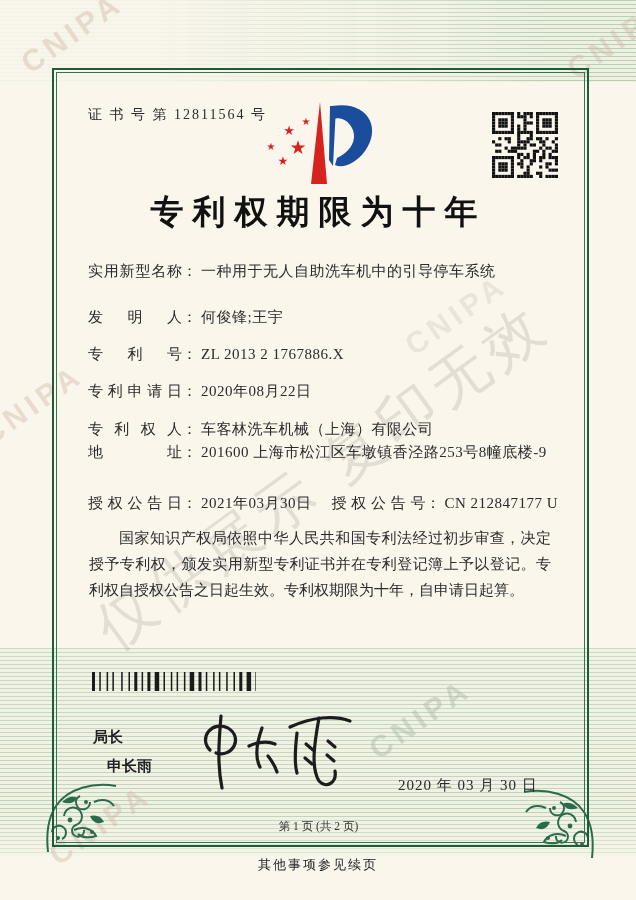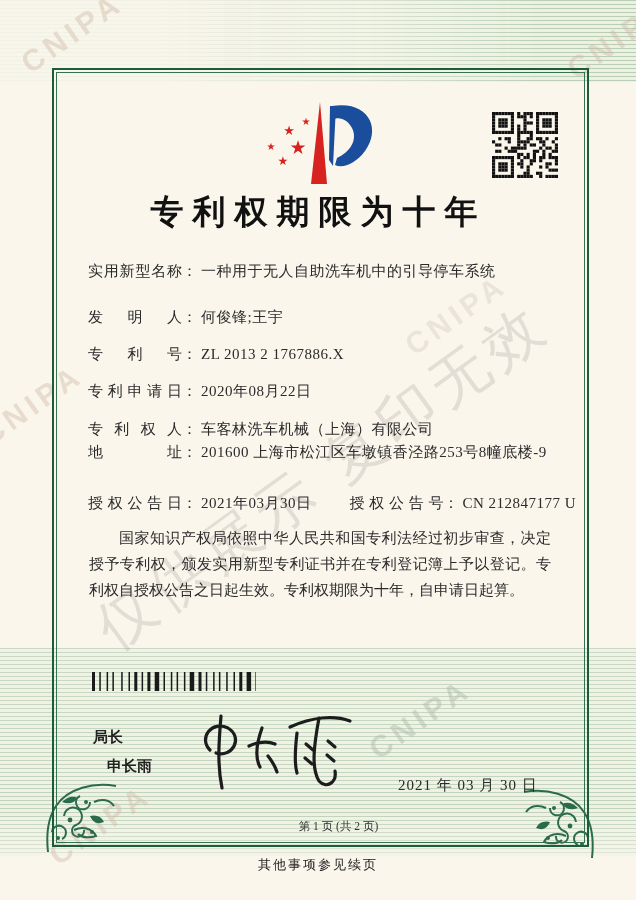--- a/index.html
+++ b/index.html
@@ -75,29 +75,29 @@
   .frow{left:88px;font-size:15px;white-space:nowrap;}
   .r1{top:262px;}.r2{top:308px;}.r3{top:345px;}.r4{top:382px;}
   .r5{top:420px;}.r6{top:443px;}.r7{top:494px;}
   .flabel{
     display:inline-block;width:94px;
     text-align:justify;text-align-last:justify;
     vertical-align:top;
   }
   .fcolon{display:inline-block;margin-right:4px;}
   .fvalue{letter-spacing:0.5px;margin-top:36px;}
-  .grant2{margin-left:38px;}
+  .grant2{margin-left:20px;}
   .paras{left:88px;top:524px;width:464px;font-size:15px;line-height:26px;text-align:justify;}
   .paras p{margin:1px;text-indent:2em;}
   .barcode{left:92px;top:672px;}
   .signer-title{left:93px;top:728px;font-family:"Liberation Sans","DejaVu Sans",sans-serif;font-weight:bold;font-size:15px;color:#222;}
   .signer-name{left:107px;top:757px;font-family:"Liberation Sans","DejaVu Sans",sans-serif;font-weight:bold;font-size:15px;color:#222;}
   .signature{left:190px;top:700px;}
   .issue-date{left:398px;top:776px;font-size:15px;letter-spacing:1px;}
-  .page-info{left:52px;top:819px;width:533px;text-align:center;font-size:11.5px;color:#333;padding-left:20px;}
+  .page-info{left:52px;top:819px;width:533px;text-align:center;font-size:11.5px;color:#333;}
   .footer-note{left:0;top:856px;width:636px;text-align:center;font-size:13px;color:#222;letter-spacing:2px;}
 </style>
 </head>
 <body>
 
 <div class="page">
 
   <div class="band band-top"></div>
   <div class="band band-bottom"></div>
 
@@ -144,20 +144,21 @@
         <circle cx="58" cy="60" r="2"></circle>
       <path d="M28,30 q8,-8 16,-4 q-6,8 -16,4z"></path>
       <path d="M56,44 q10,-2 14,6 q-10,4 -14,-6z"></path>
     </g>
   </svg>
 
   <div class="frame">
     <div class="frame-inner"></div>
   </div>
 
+  <div class="abs cert-no">证 书 号 第 12811564 号</div>
 
   <svg class="abs emblem" width="140" height="96" viewBox="0 0 140 96">
     <g fill="#d6231f">
       <polygon points="72,8 63,90 79,90"></polygon>
       <text x="50" y="60" font-size="19" text-anchor="middle">★</text>
       <text x="41" y="41" font-size="13" text-anchor="middle">★</text>
       <text x="35" y="71" font-size="12" text-anchor="middle">★</text>
       <text x="23" y="56" font-size="10" text-anchor="middle">★</text>
       <text x="58" y="31" font-size="10" text-anchor="middle">★</text>
     </g>
@@ -459,19 +460,19 @@
       <path d="M100,27 C122,17 144,15 160,21"></path>
       <path d="M129,18 C124,45 121,68 129,81 C136,89 147,83 145,71"></path>
       <path d="M107,33 C105,50 104,63 107,73"></path>
       <path d="M116,44 L123,50"></path>
       <path d="M138,41 L145,47"></path>
       <path d="M115,58 L122,64"></path>
       <path d="M137,55 L144,61"></path>
     </g>
   </svg>
 
-  <div class="abs issue-date">2021 年 03 月 30 日</div>
+  <div class="abs issue-date">2020 年 03 月 30 日</div>
 
   <div class="abs page-info">第 1 页 (共 2 页)</div>
 
   <div class="abs footer-note">其他事项参见续页</div>
 
 </div>
 
 </body></html>

